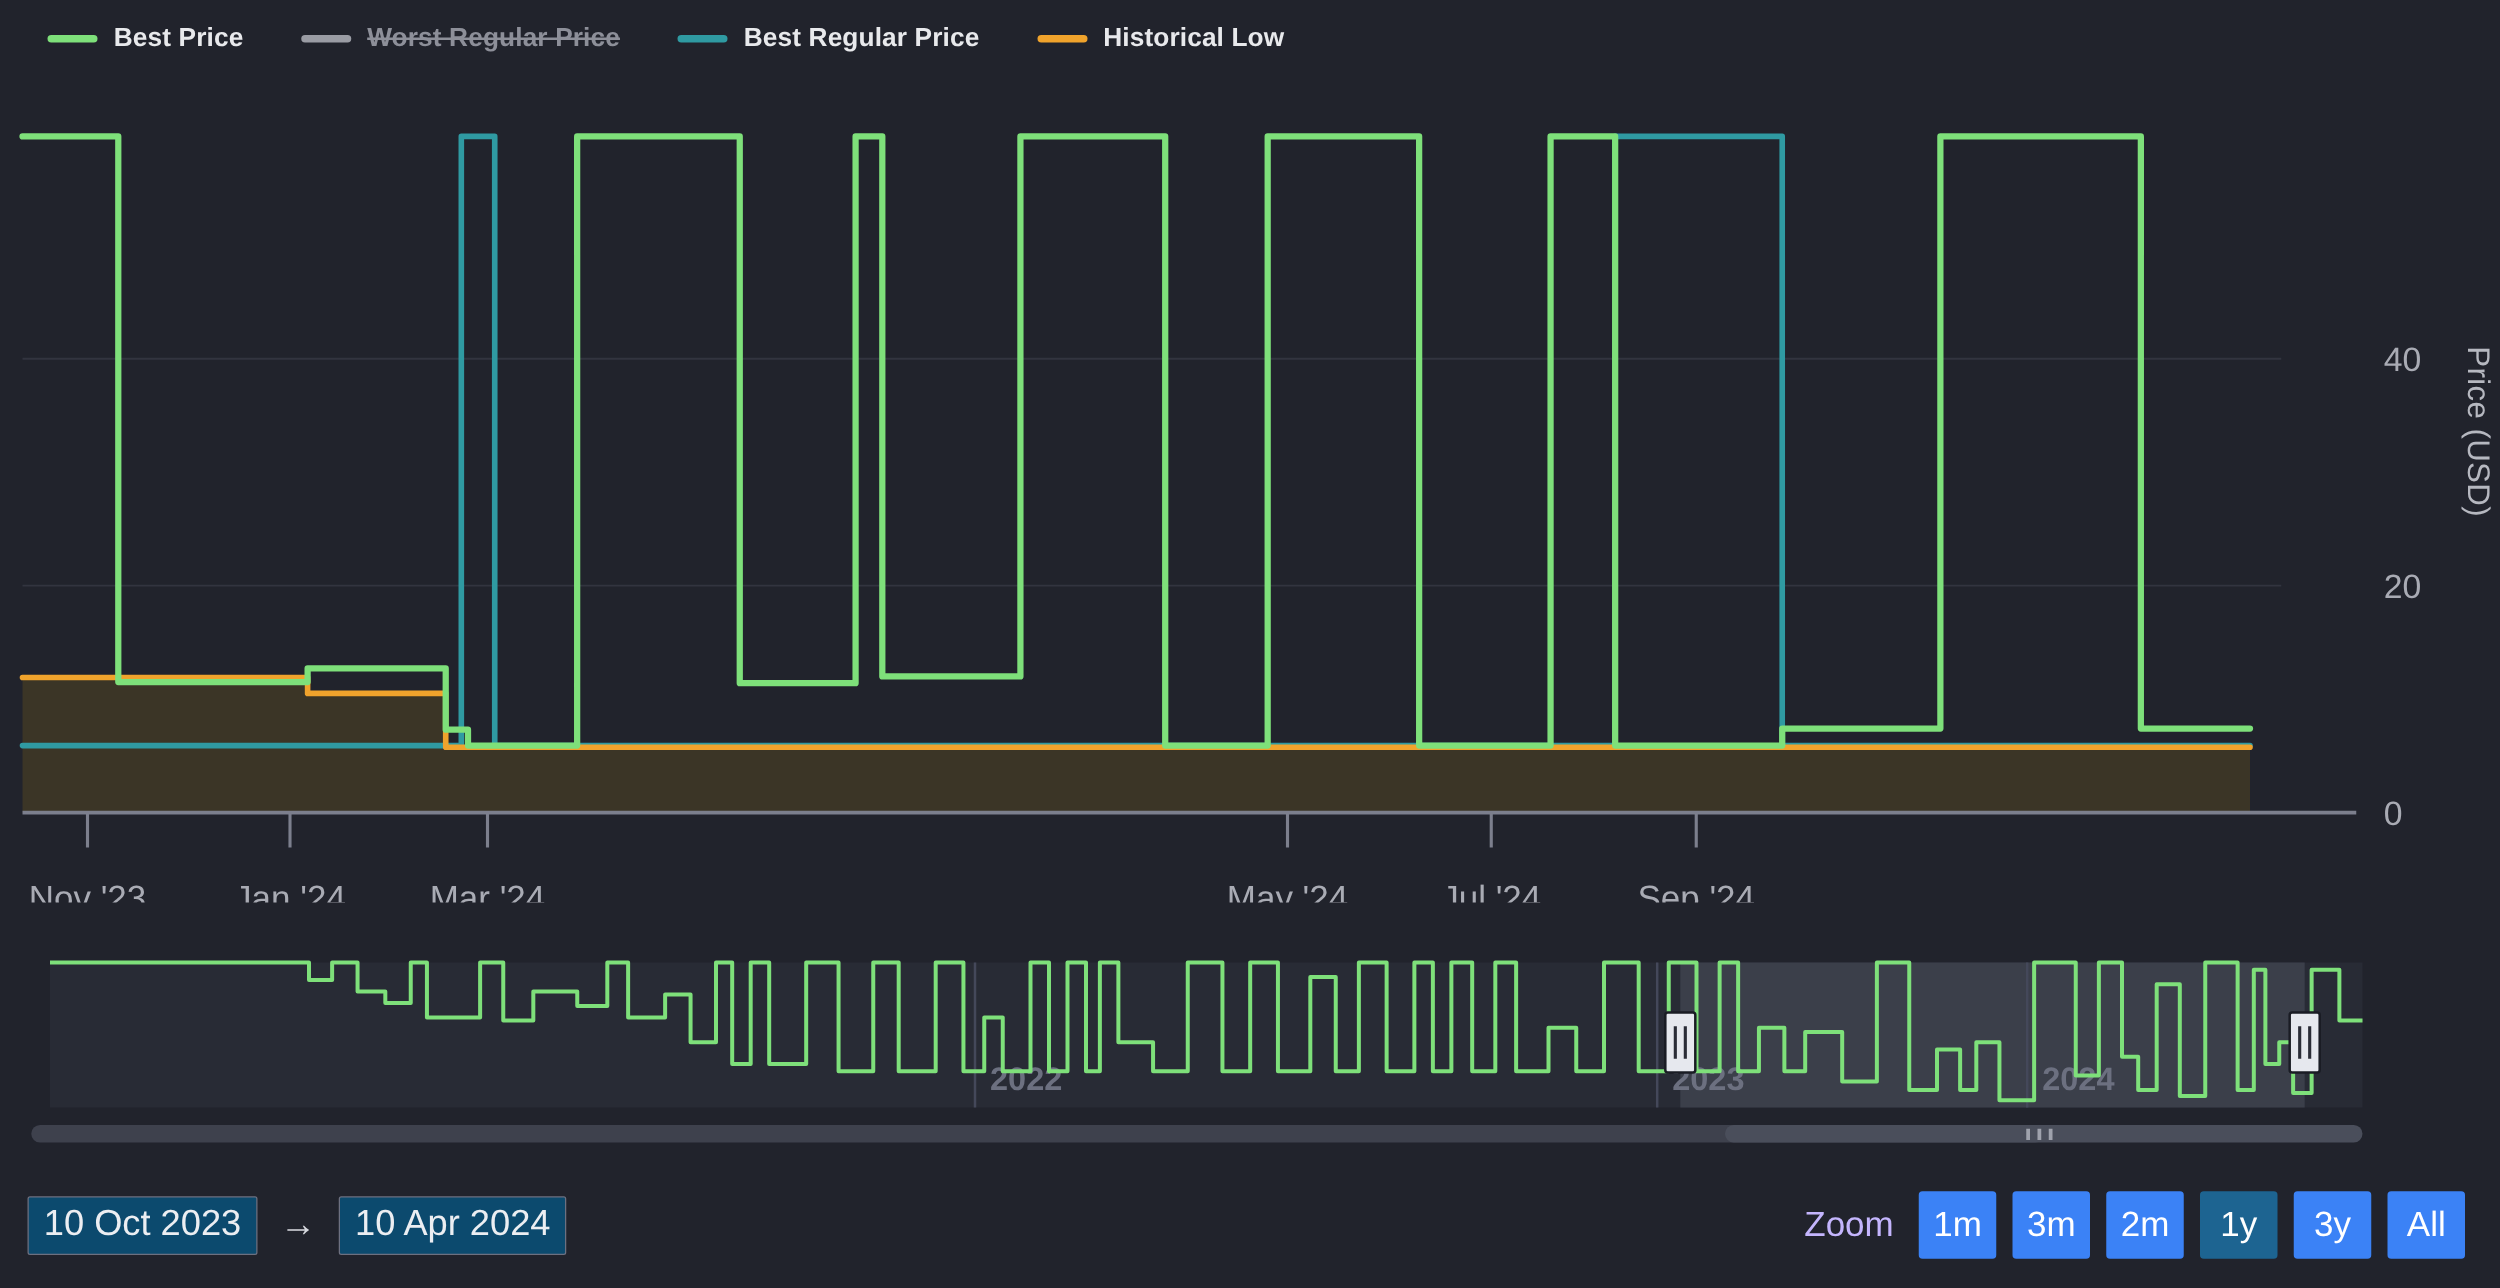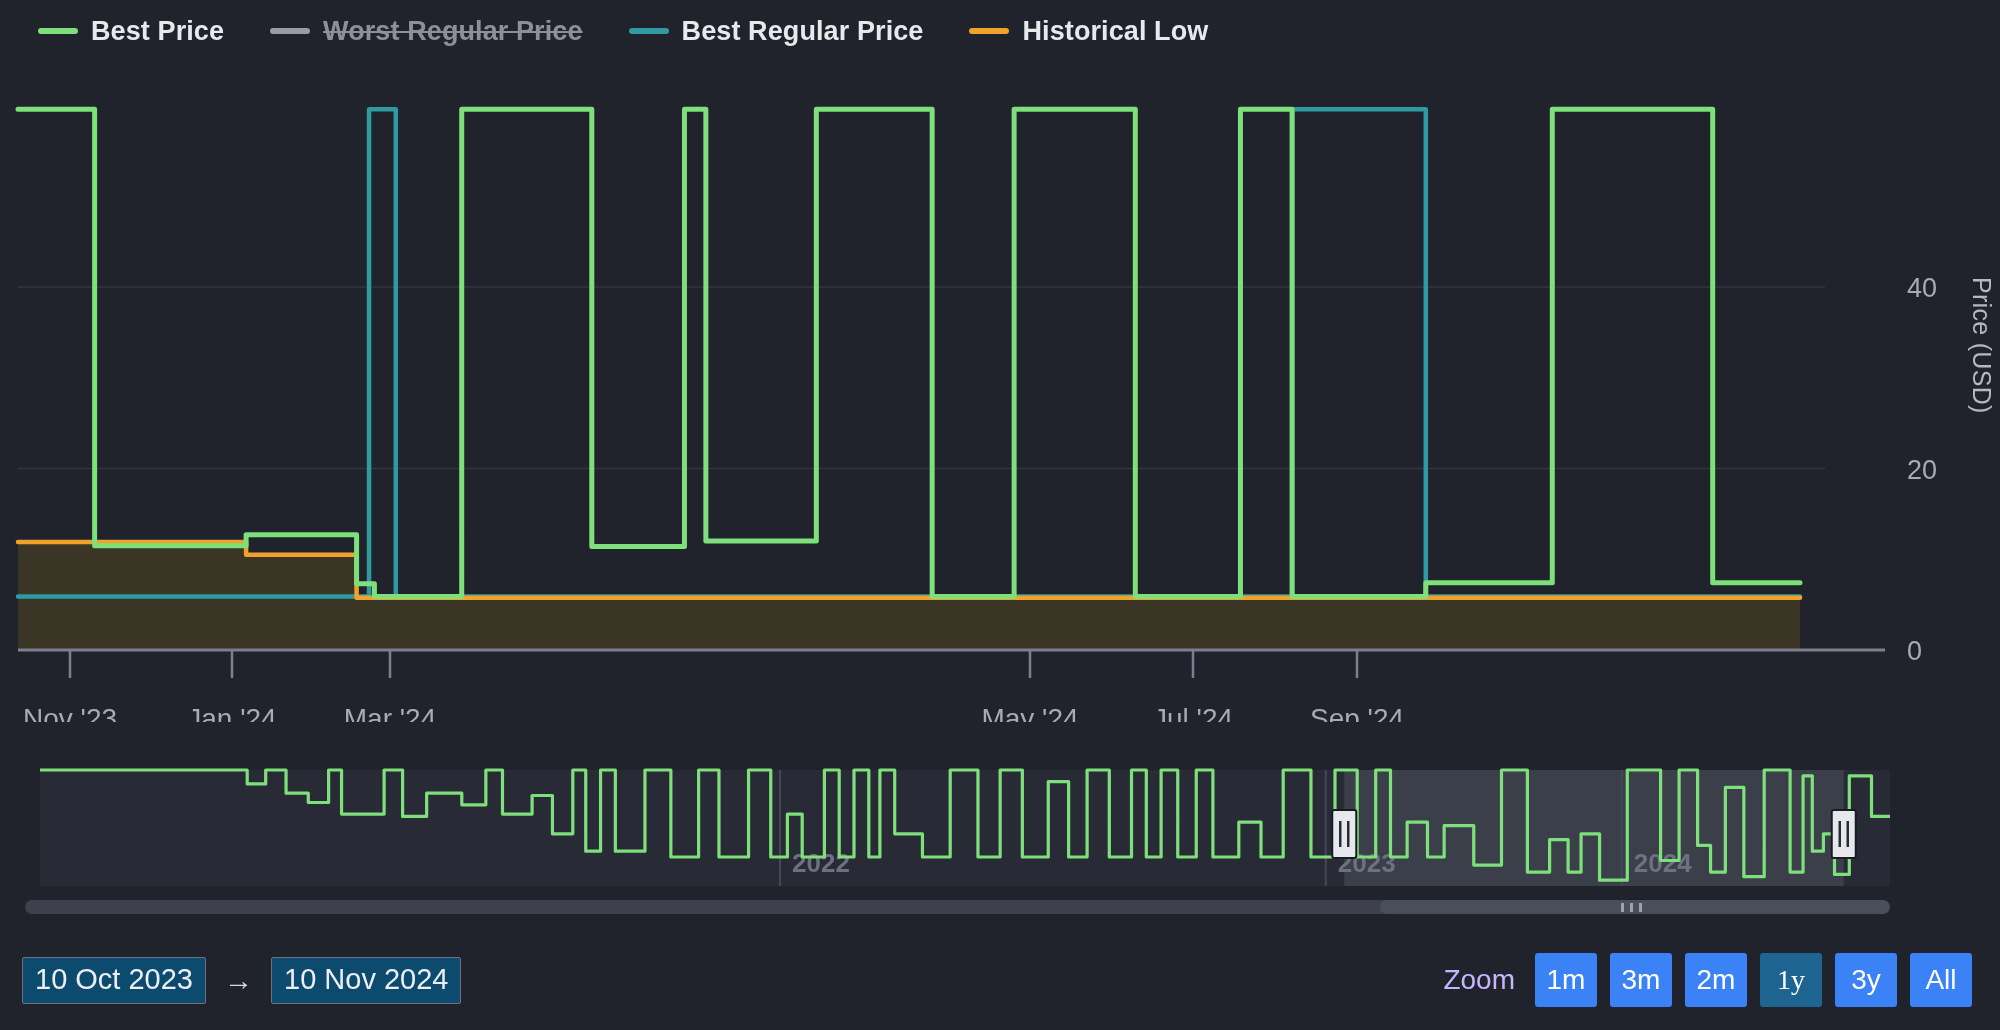--- a/index.html
+++ b/index.html
@@ -34,21 +34,21 @@
     white-space: nowrap;
   }
   .legend-swatch {
     width: 40px; height: 6px;
     border-radius: 3px;
     margin-right: 13px;
     display: inline-block;
   }
   .legend-label {
     color: #e8e9ec;
-    font-size: 27px;
+    font-size: 21px;
     font-weight: bold;
     letter-spacing: .1px;
   }
   .legend-item.disabled .legend-label {
     color: #8d8f99;
     text-decoration: line-through;
     text-decoration-thickness: 2px;
   }
 
   
@@ -120,21 +120,21 @@
     width: 62px;
     height: 54px;
     margin-right: 13px;
     font-family: "Liberation Sans", sans-serif;
     cursor: pointer;
     display: flex;
     align-items: center;
     justify-content: center;
   }
   .zoom-btn:last-child { margin-right: 12px; }
-  .zoom-btn.active { background: #1d6491; font-family: Liberation Serif, serif; }
+  .zoom-btn.active { background: #1d6491; }
 </style>
 </head>
 <body>
 
 <div id="root">
 
   <div class="legend" id="legend">
       <div class="legend-item">
         <span class="legend-swatch" style="background: rgb(126, 224, 122);"></span>
         <span class="legend-label">Best Price</span>
@@ -207,21 +207,21 @@
         <rect x="1621" y="155" width="3" height="9" fill="#9fa2ad"></rect>
         <rect x="1630" y="155" width="3" height="9" fill="#9fa2ad"></rect>
         <rect x="1639" y="155" width="3" height="9" fill="#9fa2ad"></rect>
       </svg>
   </div>
 
   <div class="footer">
     <div class="footer-left">
       <div class="date-box">10 Oct 2023</div>
       <div class="date-arrow">→</div>
-      <div class="date-box">10 Nov 2024</div>
+      <div class="date-box">10 Apr 2024</div>
     </div>
     <div class="footer-right">
       <div class="zoom-label">Zoom</div>
       <div id="zoom-buttons" style="display:flex;align-items:center;">
           <button class="zoom-btn">1m</button>
           <button class="zoom-btn">3m</button>
           <button class="zoom-btn">2m</button>
           <button class="zoom-btn active">1y</button>
           <button class="zoom-btn">3y</button>
           <button class="zoom-btn">All</button>

